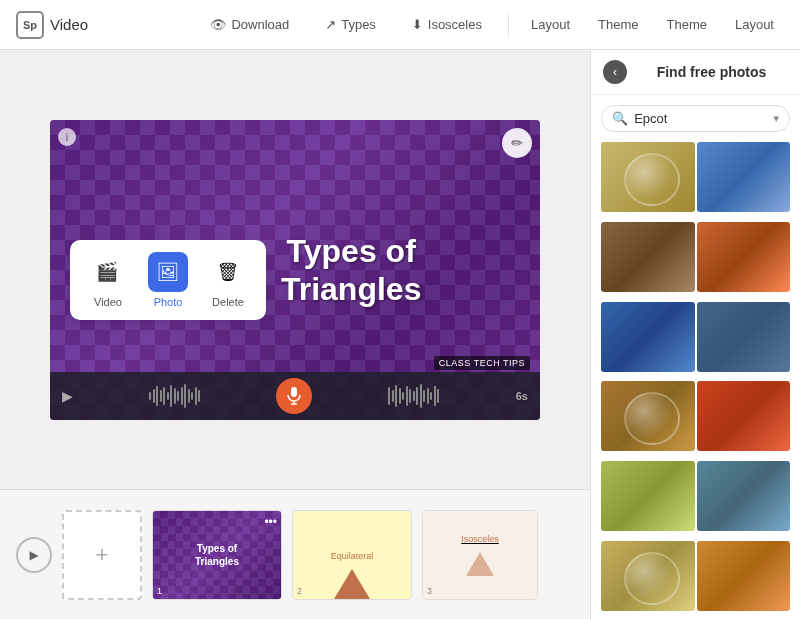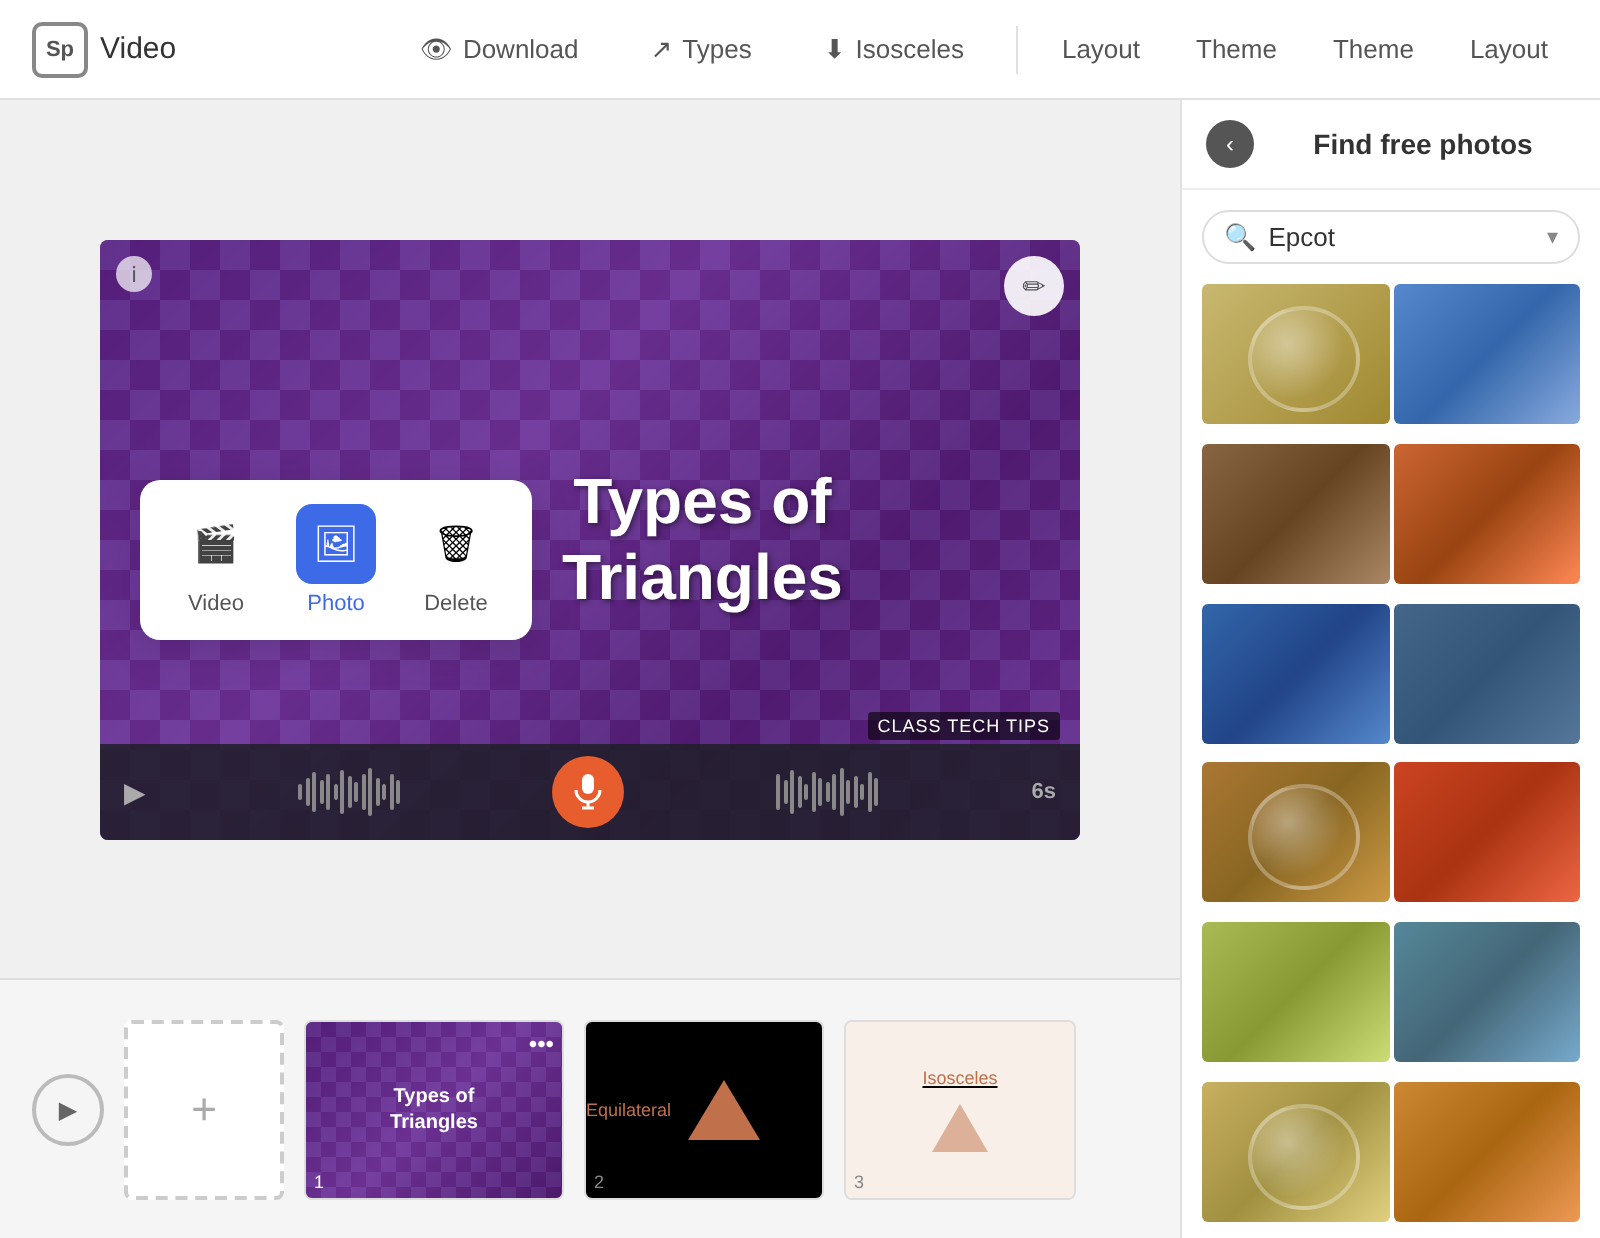--- a/index.html
+++ b/index.html
@@ -161,22 +161,22 @@
     #thumb1-num {
       position: absolute; bottom: 3px; left: 4px;
       color: white; font-size: 9px;
     }
     #thumb1-menu {
       position: absolute; top: 4px; right: 4px;
       color: white; font-size: 12px; cursor: pointer;
     }
     #thumb2 { width: 120px; }
     #thumb2-bg {
-      width: 100%; height: 100%; background: #000000;
-      display: flex; flex-direction: row; align-items: center; justify-content: flex-start;
+      width: 100%; height: 100%; background: #fef9c3;
+      display: flex; flex-direction: column; align-items: center; justify-content: flex-end;
       gap: 8px;
     }
     #thumb2-label { font-size: 9px; color: #c0704a; text-align: center; }
     #thumb2-triangle {
       width: 0; height: 0;
       border-left: 18px solid transparent;
       border-right: 18px solid transparent;
       border-bottom: 30px solid #c0704a;
     }
     #thumb2-num { position: absolute; bottom: 3px; left: 4px; font-size: 9px; color: #888; }

